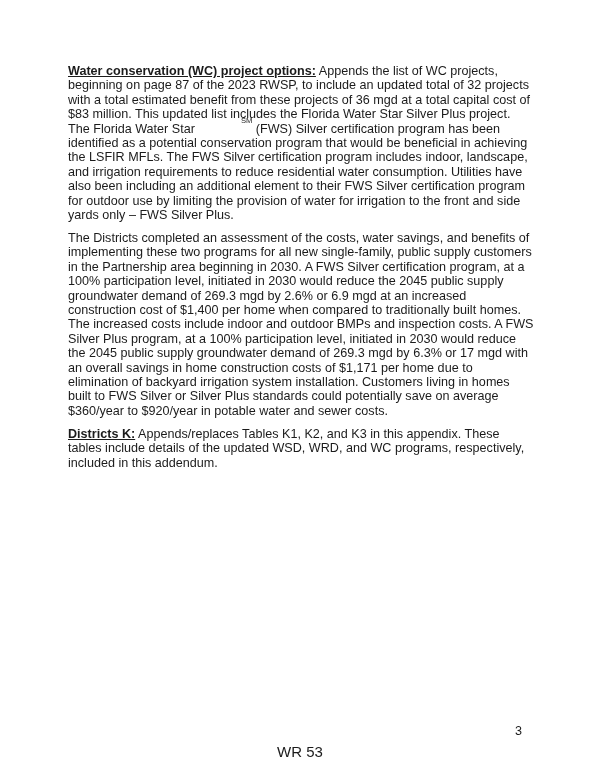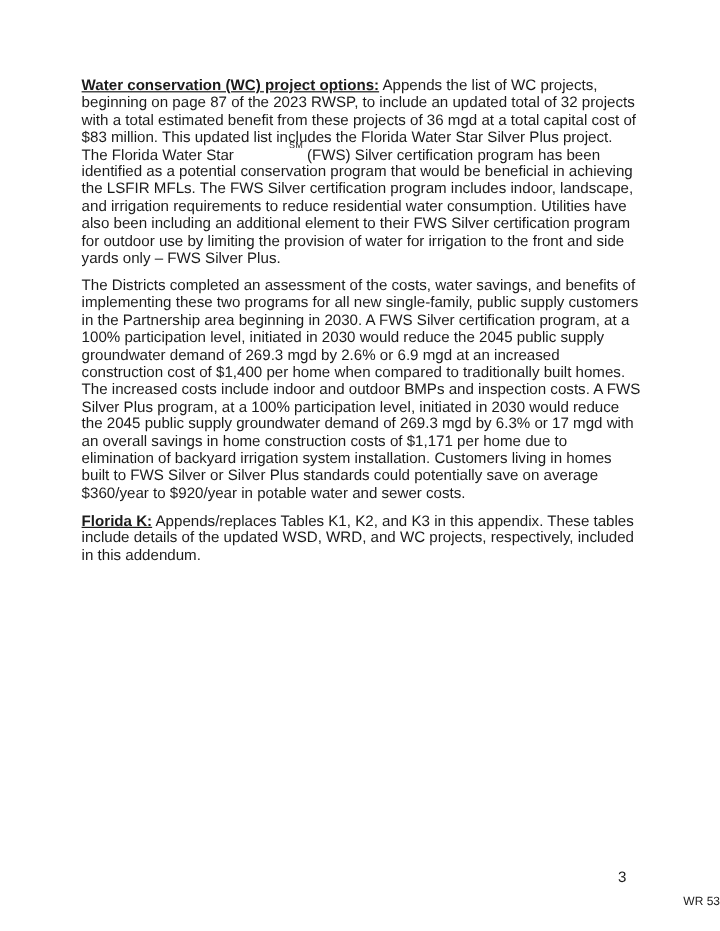--- a/index.html
+++ b/index.html
@@ -44,35 +44,35 @@
     top: 724px;
     right: 78px;
     font-size: 12.6px;
     line-height: 14.4px;
   }
   .doc-label {
     position: absolute;
     top: 745px;
     left: 0;
     width: 100%;
-    text-align: right;
-    font-size: 10px;
+    text-align: center;
+    font-size: 15px;
     line-height: 14.4px;
   }
 </style>
 </head>
 <body>
 
 <div class="page">
   <div class="content">
 
     <p><strong>Water conservation (WC) project options:</strong><span> Appends the list of WC projects, beginning on page 87 of the 2023 RWSP, to include an updated total of 32 projects with a total estimated benefit from these projects of 36 mgd at a total capital cost of $83 million. This updated list includes the Florida Water Star Silver Plus project. The Florida Water Star</span><sup class="sm">SM</sup><span> (FWS) Silver certification program has been identified as a potential conservation program that would be beneficial in achieving the LSFIR MFLs. The FWS Silver certification program includes indoor, landscape, and irrigation requirements to reduce residential water consumption. Utilities have also been including an additional element to their FWS Silver certification program for outdoor use by limiting the provision of water for irrigation to the front and side yards only – FWS Silver Plus.</span></p>
 
     <p>The Districts completed an assessment of the costs, water savings, and benefits of implementing these two programs for all new single-family, public supply customers in the Partnership area beginning in 2030. A FWS Silver certification program, at a 100% participation level, initiated in 2030 would reduce the 2045 public supply groundwater demand of 269.3 mgd by 2.6% or 6.9 mgd at an increased construction cost of $1,400 per home when compared to traditionally built homes. The increased costs include indoor and outdoor BMPs and inspection costs. A FWS Silver Plus program, at a 100% participation level, initiated in 2030 would reduce the 2045 public supply groundwater demand of 269.3 mgd by 6.3% or 17 mgd with an overall savings in home construction costs of $1,171 per home due to elimination of backyard irrigation system installation. Customers living in homes built to FWS Silver or Silver Plus standards could potentially save on average $360/year to $920/year in potable water and sewer costs.</p>
 
-    <p><strong>Florida K:</strong><span> Appends/replaces Tables K1, K2, and K3 in this appendix. These tables include details of the updated WSD, WRD, and WC projects, respectively, included in this addendum.</span></p>
+    <p><strong>Districts K:</strong><span> Appends/replaces Tables K1, K2, and K3 in this appendix. These tables include details of the updated WSD, WRD, and WC programs, respectively, included in this addendum.</span></p>
 
   </div>
 
   <div class="page-number">3</div>
 
   <div class="doc-label">WR 53</div>
 </div>
 
 </body></html>

